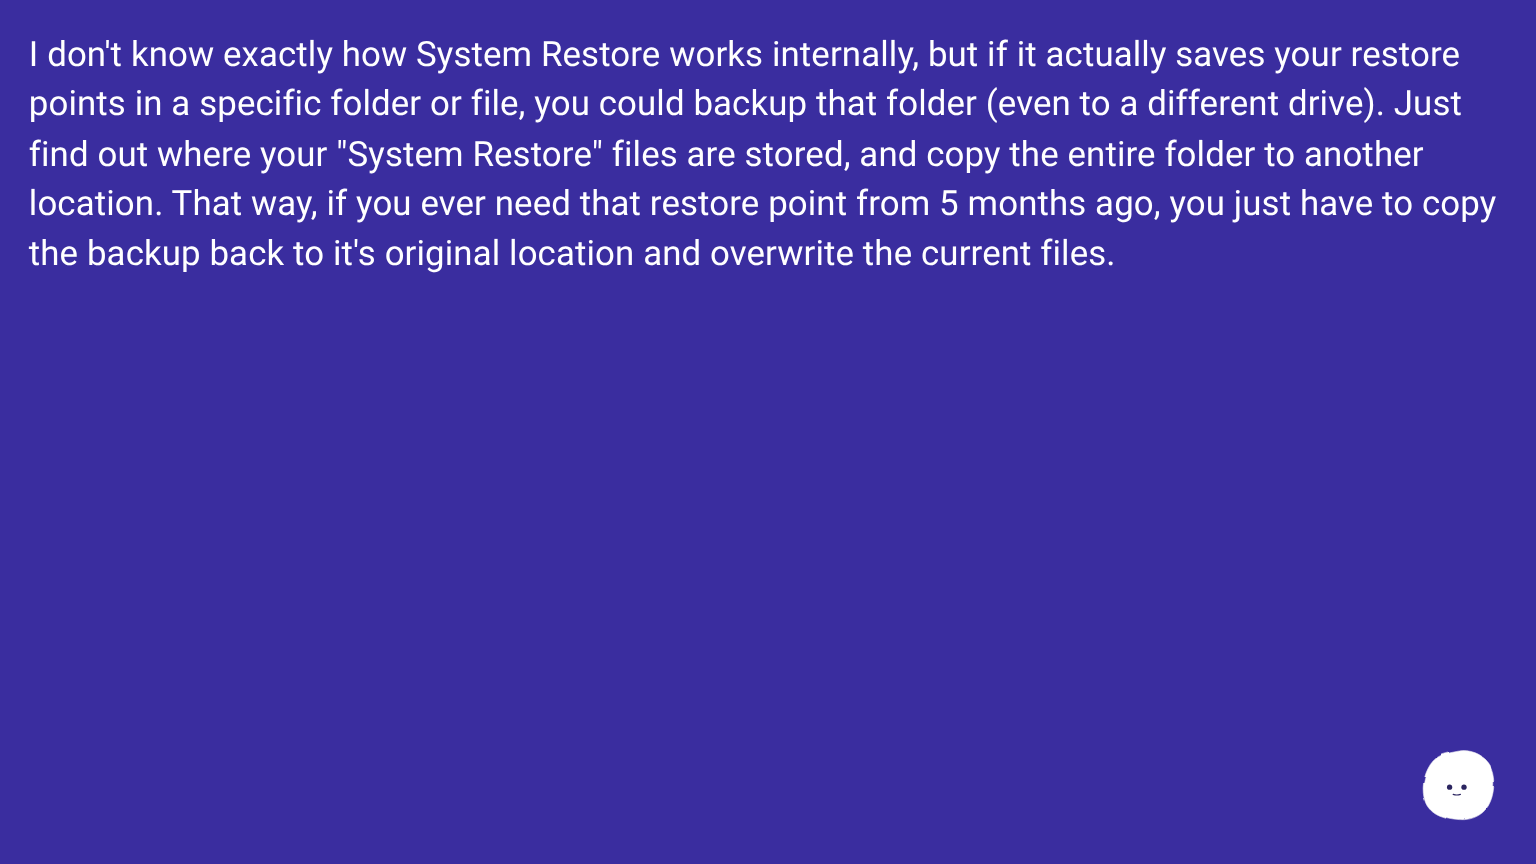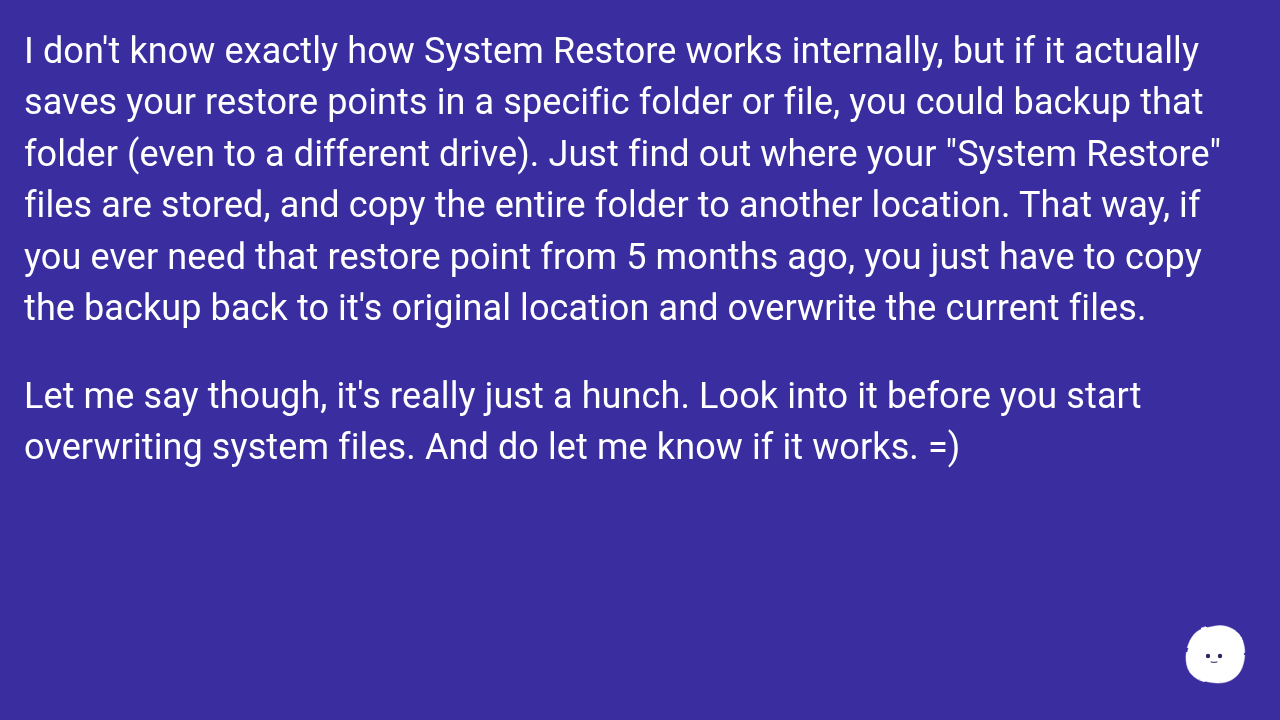--- a/index.html
+++ b/index.html
@@ -16,21 +16,21 @@
       padding: 26px 24px;
       position: relative;
       overflow: hidden;
     }
     .content {
       display: flex;
       flex-direction: column;
       gap: 36px;
     }
     .paragraph {
-      font-size: 36px;
+      font-size: 29px;
       line-height: 1.43;
       font-weight: 400;
       letter-spacing: 0.1px;
     }
     .avatar {
       position: absolute;
       bottom: 34px;
       right: 32px;
       width: 66px;
       height: 64px;
@@ -38,21 +38,20 @@
     .avatar svg {
       width: 100%;
       height: 100%;
     }
   </style>
 </head>
 <body>
 
 <div class="content">
   <p class="paragraph">I don't know exactly how System Restore works internally, but if it actually saves your restore points in a specific folder or file, you could backup that folder (even to a different drive). Just find out where your "System Restore" files are stored, and copy the entire folder to another location. That way, if you ever need that restore point from 5 months ago, you just have to copy the backup back to it's original location and overwrite the current files.</p>
-  <p class="paragraph">Let me say though, it's really just a hunch. Look into it before you start overwriting system files. And do let me know if it works. =)</p>
 </div>
 
 <div class="avatar">
   <svg viewBox="0 0 66 64">
     <path d="M 33 4 
              C 42 2, 54 6, 59 15
              C 64 24, 64 36, 60 46
              C 56 56, 46 62, 34 61
              C 22 60, 10 57, 6 47
              C 2 37, 4 24, 10 15

